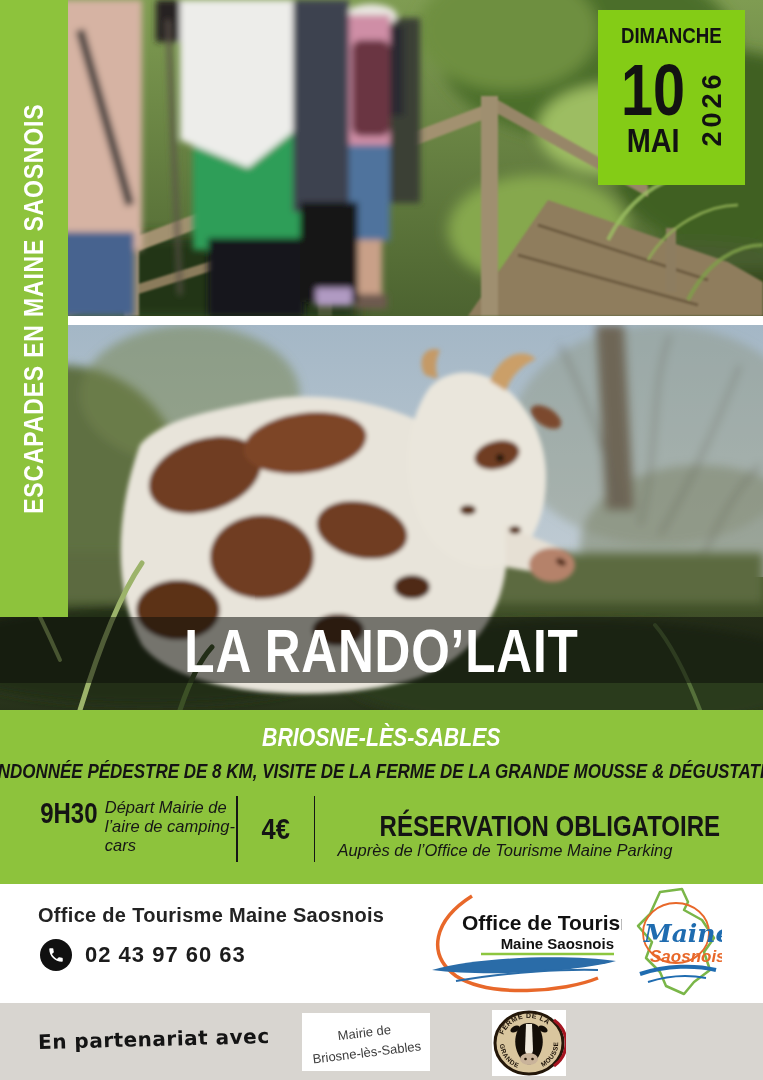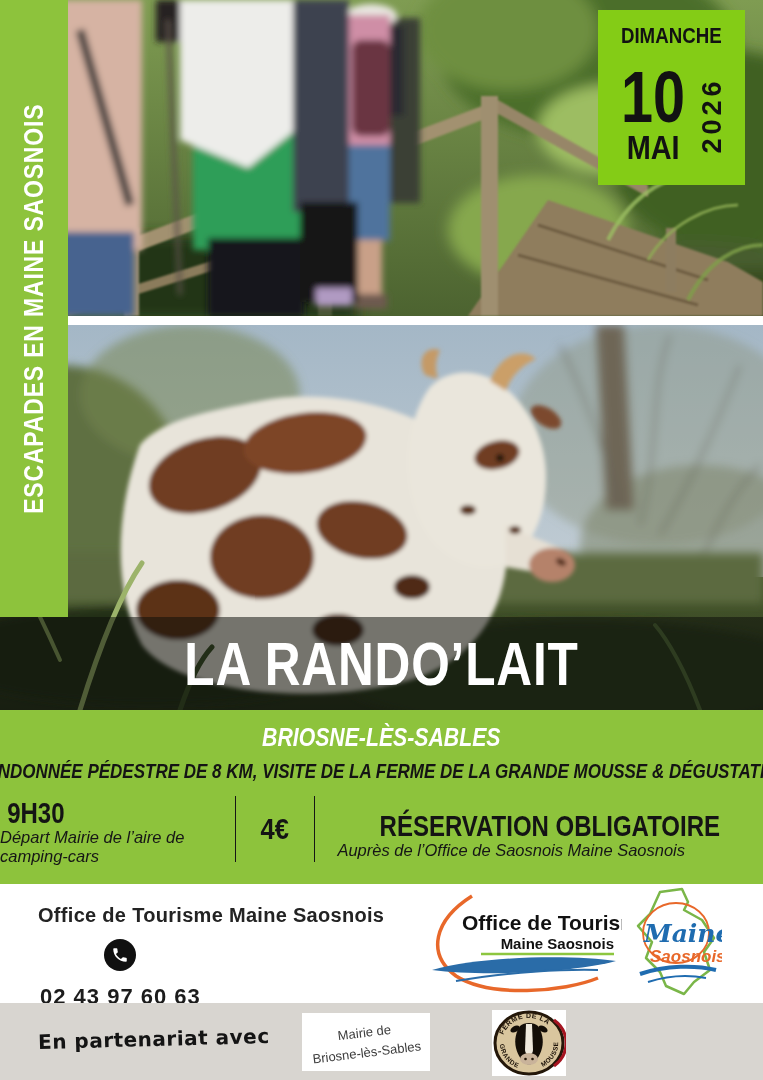--- a/index.html
+++ b/index.html
@@ -26,52 +26,52 @@
   }
   .sidebar-label { color:#fff; font-weight:bold; font-size:27px; letter-spacing:1px; }
 
   
   .date-box {
     position:absolute; left:598px; top:10px; width:147px; height:175px;
     background:#84cc16; z-index:6; display:flex; flex-direction:column; align-items:center;
     padding-top:13px; color:#121212;
   }
   .date-weekday { font-size:22px; font-weight:bold; }
-  .date-row { display:flex; align-items:center; margin-top:8px; }
+  .date-row { display:flex; align-items:center; margin-top:1px; }
   .date-col { display:flex; flex-direction:column; align-items:center; }
   .date-day { font-size:72px; font-weight:bold; line-height:.88; }
   .date-month { font-size:34px; font-weight:bold; line-height:1; margin-top:1px; }
   .date-year-wrap { width:36px; height:116px; display:flex; align-items:center; justify-content:center; }
   .date-year { transform:rotate(-90deg); font-size:27px; font-weight:bold; letter-spacing:4px; white-space:nowrap; }
 
   
   .title-band {
-    position:absolute; left:0; top:617px; width:763px; height:93px;
+    position:absolute; left:0; top:617px; width:763px; height:66px;
     background:rgba(12,14,9,.52); z-index:7;
     display:flex; align-items:center; justify-content:center;
   }
   .title-text { color:#fff; font-size:62px; font-weight:bold; letter-spacing:1px; }
 
   
   .info { position:absolute; left:0; top:710px; width:763px; height:174px; background:#8dc33c; z-index:4; }
   .centerline { display:flex; justify-content:center; }
   .location { margin-top:13px; color:#fff; font-size:25px; font-weight:bold; font-style:italic; }
   .desc { margin-top:8px; color:#141414; font-size:20px; font-weight:bold; font-style:italic; }
   .details-row { display:flex; align-items:stretch; margin-top:13px; height:66px; }
-  .col-time { width:279px; display:flex; flex-direction:column; justify-content:space-between; padding-top:2px; padding-bottom:2px;}
+  .col-time { width:279px; padding-left:33px; display:flex; flex-direction:row; justify-content:space-between; padding-top:2px; padding-bottom:2px;}
   .big-label { font-size:30px; font-weight:bold; line-height:1; }
   .note { font-size:16.5px; font-style:italic; color:#161616; }
   .vdiv { width:2px; background:#161616; }
   .col-price { width:92px; display:flex; align-items:center; justify-content:center; font-size:30px; font-weight:bold; }
   .col-res { flex:1; padding-left:22px; display:flex; flex-direction:column; justify-content:flex-end; padding-top:2px; padding-bottom:2px;}
 
   
   .footer { position:absolute; left:0; top:884px; width:763px; height:119px; background:#fff; z-index:4; }
   .office-name { position:absolute; left:38px; top:20px; font-size:20px; font-weight:bold; color:#232323; letter-spacing:.3px; }
-  .phone-row { position:absolute; left:40px; top:55px; display:flex; align-items:center; gap:13px;flex-direction:column; }
+  .phone-row { position:absolute; left:40px; top:55px; display:flex; align-items:center; gap:13px; }
   .phone-icon { width:32px; height:32px; border-radius:50%; background:#101010; display:flex; align-items:center; justify-content:center; }
   .phone-number { font-size:22px; font-weight:bold; color:#1c1c1c; letter-spacing:1px; }
   .ot-logo { position:absolute; left:426px; top:8px; width:196px; height:102px; }
   .ms-logo { position:absolute; left:626px; top:2px; width:96px; height:112px; }
 
   
   .partner-bar { position:absolute; left:0; top:1003px; width:763px; height:77px; background:#d8d5d0; z-index:4; }
   .partner-label {
     position:absolute; left:38px; top:24px; font-size:20px; font-weight:bold; color:#141414;
     transform:rotate(-1.5deg); font-family:"DejaVu Sans", sans-serif; letter-spacing:.5px;
@@ -261,21 +261,21 @@
         <span><span class="big-label cond">9H30</span></span>
         <span class="note">Départ Mairie de l’aire de camping-cars</span>
       </div>
       <div class="vdiv"></div>
       <div class="col-price">
         <span class="cond85">4€</span>
       </div>
       <div class="vdiv"></div>
       <div class="col-res">
         <span><span class="big-label cond">RÉSERVATION OBLIGATOIRE</span></span>
-        <span class="note">Auprès de l’Office de Saosnois Maine Saosnois</span>
+        <span class="note">Auprès de l’Office de Tourisme Maine Parking</span>
       </div>
     </div>
   </div>
 
   <div class="footer">
     <div class="office-name">Office de Tourisme Maine Saosnois</div>
     <div class="phone-row">
       <span class="phone-icon">
         <svg width="18" height="18" viewBox="0 0 24 24">
           <path fill="#ffffff" d="M6.62 10.79c1.44 2.83 3.76 5.14 6.59 6.59l2.2-2.21c.27-.27.67-.36 1.02-.24 1.12.37 2.33.57 3.57.57.55 0 1 .45 1 1V20c0 .55-.45 1-1 1-9.39 0-17-7.61-17-17 0-.55.45-1 1-1h3.5c.55 0 1 .45 1 1 0 1.25.2 2.45.57 3.57.11.35.03.74-.25 1.02l-2.2 2.2z"></path>

